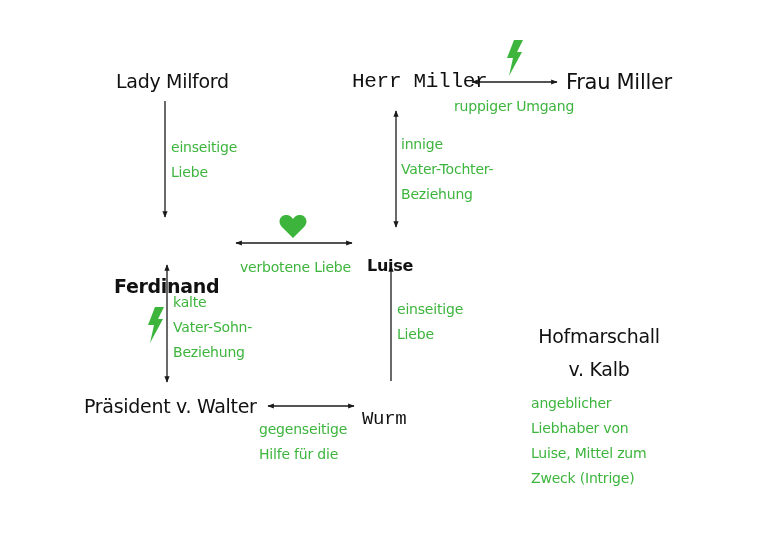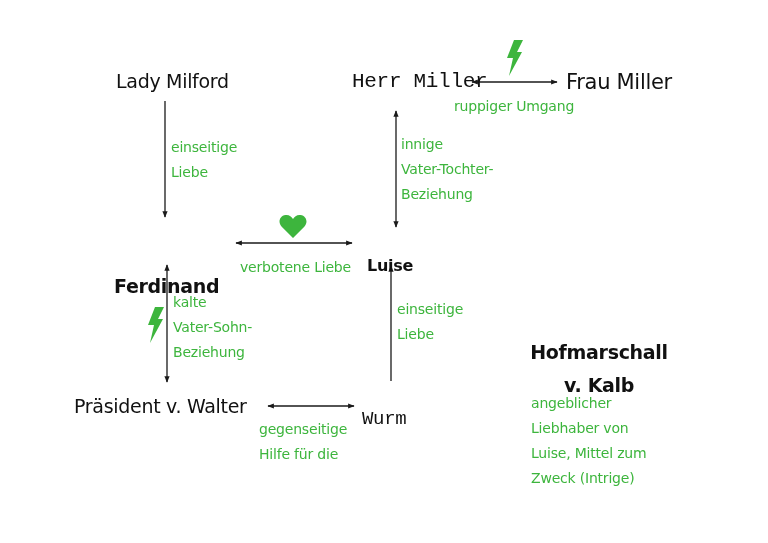--- a/index.html
+++ b/index.html
@@ -54,23 +54,23 @@
   <line x1="391" y1="381" x2="391" y2="266" stroke="#1a1a1a" stroke-width="1.3" marker-end="url(#ah)"></line>
 
   <line x1="268" y1="406" x2="354" y2="406" stroke="#1a1a1a" stroke-width="1.3" marker-start="url(#ah)" marker-end="url(#ah)"></line>
 </svg>
 
 <div class="node" style="left:116px; top:70px;">Lady Milford</div>
 <div class="node" style="left:352px; top:70px; font-size:21px;font-family:Liberation Mono, monospace;">Herr Miller</div>
 <div class="node" style="left:566px; top:70px; font-size:21px;">Frau Miller</div>
 <div class="node bold" style="left:114px; top:231px;margin-top:44px;">Ferdinand</div>
 <div class="node bold" style="left:367px; top:232px; font-size:16px;margin-top:24px;">Luise</div>
-<div class="node" style="left:74px; top:395px;text-align:right;">Präsident v. Walter</div>
+<div class="node" style="left:84px; top:395px;text-align:right;">Präsident v. Walter</div>
 <div class="node" style="left:362px; top:408px;font-family:Liberation Mono, monospace;">Wurm</div>
-<div class="node center" style="left:524px; top:336px; width:150px; line-height:33px;font-weight:bold;">
+<div class="node center" style="left:524px; top:320px; width:150px; line-height:33px;">
   <div>Hofmarschall</div>
   <div>v. Kalb</div>
 </div>
 
 <div class="label" style="left:171px; top:135px;">
   <span>einseitige</span>
   <span>Liebe</span>
 </div>
 
 <div class="label" style="left:454px; top:94px;">

